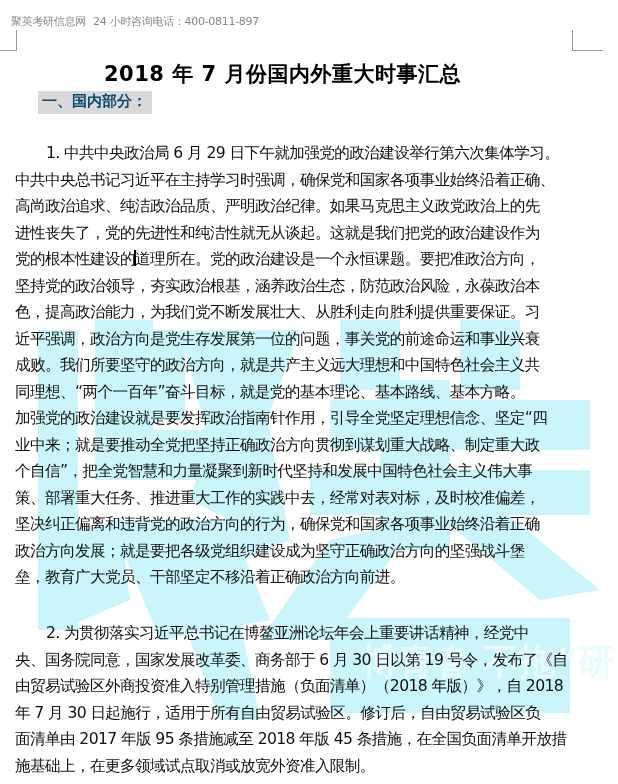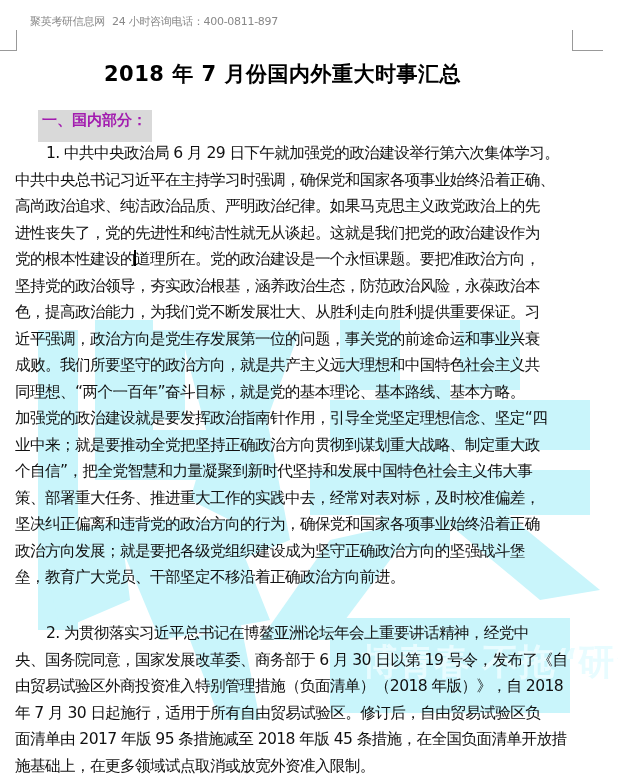--- a/index.html
+++ b/index.html
@@ -2,41 +2,41 @@
 <html><head>
   <meta charset="utf-8">
   <style>
     html, body { margin: 0; padding: 0; }
     body {
       width: 618px; height: 784px; overflow: hidden;
       background: #ffffff; position: relative;
       font-family: "DejaVu Sans", sans-serif;
     }
     .header {
-      position: absolute; left: 30px; top: 14px;
+      position: absolute; left: 11px; top: 14px;
       font-size: 11px; color: #888888; white-space: nowrap;
       font-family: "DejaVu Sans", sans-serif;
       letter-spacing: -0.3px;
     }
     .crop-mark { position: absolute; border-color: #999; border-style: solid; border-width: 0; }
     .crop-tl { left: 0; top: 30px; width: 16px; height: 20px; border-right-width: 1px; border-bottom-width: 1px; }
     .crop-tr { left: 572px; top: 30px; width: 30px; height: 20px; border-left-width: 1px; border-bottom-width: 1px; }
 
     .watermark { position: absolute; left: 0; top: 0; width: 618px; height: 784px; pointer-events: none; z-index: 0; }
 
     .title {
       position: absolute; left: 0; width: 565px; top: 60px;
       text-align: center; font-weight: bold; font-size: 21px; color: #000;
       letter-spacing: 0.5px; z-index: 1;
       font-family: "DejaVu Sans", sans-serif;
     }
     .section {
-      position: absolute; left: 38px; top: 110px;
-      background: #d9d9d9; color: #a21caf; font-weight: bold;
-      font-size: 15px; padding: 1px 5px 12px 4px; z-index: 1;
+      position: absolute; left: 38px; top: 91px;
+      background: #d9d9d9; color: #0c4a6e; font-weight: bold;
+      font-size: 15px; padding: 1px 5px 3px 4px; z-index: 1;
     }
     .body-text {
       position: absolute; left: 15px; width: 565px;
       font-size: 15.6px; line-height: 26.5px; color: #111;
       z-index: 1; text-align: justify;
       font-family: "DejaVu Sans", sans-serif;
       letter-spacing: -0.6px;
     }
     .p1 { top: 140px; }
     .p2 { top: 620px; }

